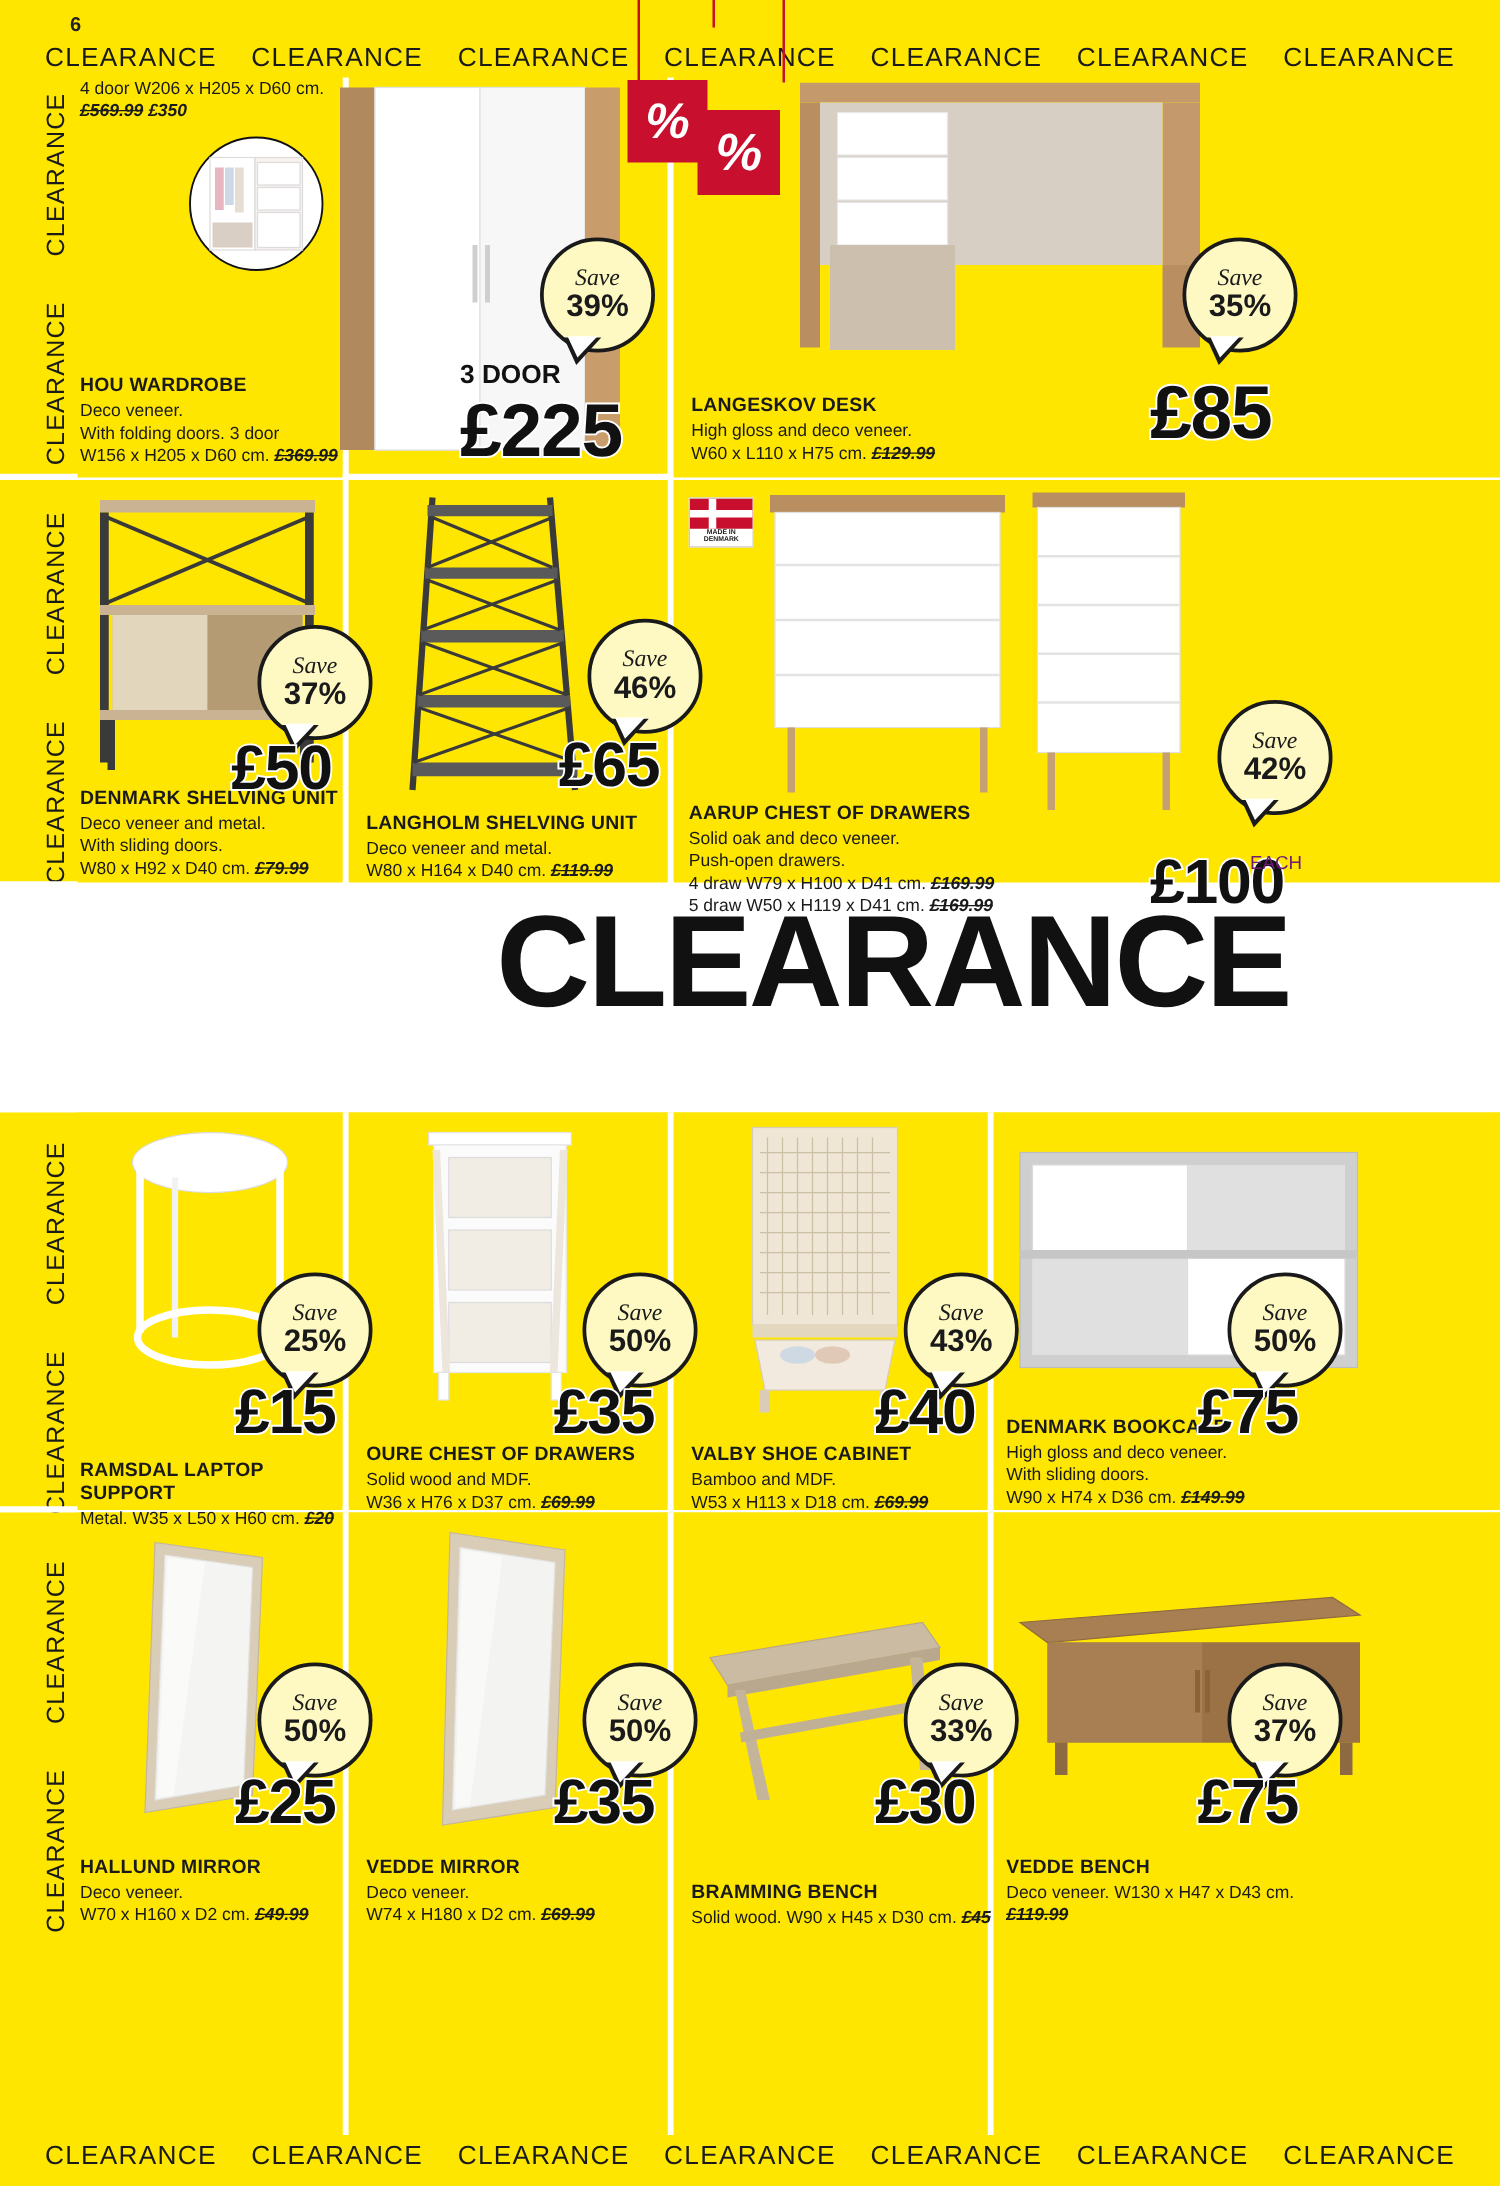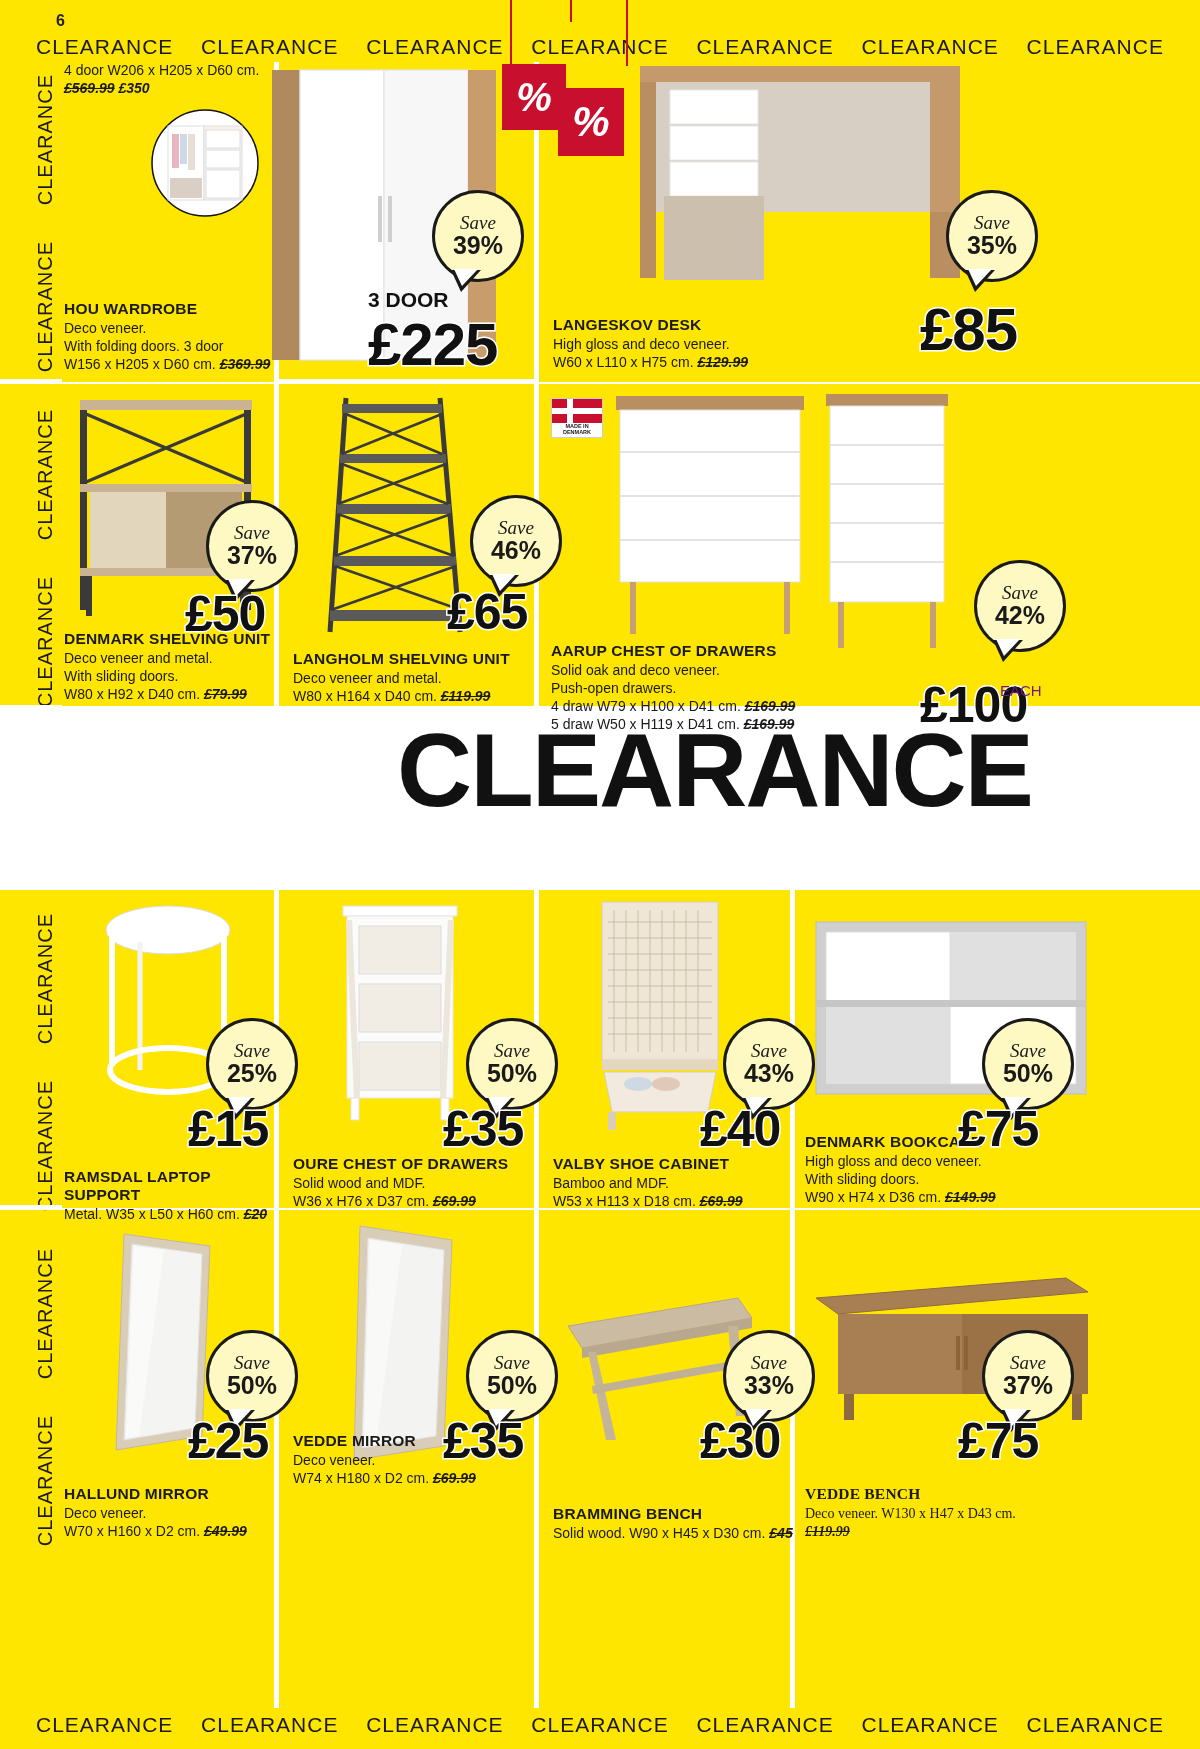--- a/index.html
+++ b/index.html
@@ -503,21 +503,21 @@
   <polygon points="28,18 104,30 96,216 22,228" fill="#f3f3f1" stroke="#e2e2e0"></polygon>
   <polygon points="30,20 62,25 36,224 24,226" fill="#ffffff" opacity="0.5"></polygon>
 </svg>
 
 <div class="save-bubble" style="left:466px; top:1330px;">
   <div class="s1">Save</div>
   <div class="s2">50%</div>
 </div>
 <div class="price md" style="left:443px; top:1412px;">£35</div>
 
-<div class="ptext" style="left:293px; top:1432px; width:240px;">
+<div class="ptext" style="left:293px; top:1485px; width:240px;">
   <div class="ptitle">VEDDE MIRROR</div>
   <div class="pline">Deco veneer.</div>
   <div class="pline"><span>W74 x H180 x D2 cm.</span> <span class="strike">£69.99</span></div>
 </div>
 
 <div class="panel" style="left:539px; top:1210px; width:251px; height:498px;"></div>
 
 <svg class="ill" style="left:560px; top:1290px;" width="200" height="160" viewBox="0 0 200 160">
   <polygon points="8,36 178,8 192,28 22,58" fill="#cbbba2" stroke="#b7a68b"></polygon>
   <polygon points="22,58 192,28 192,38 22,68" fill="#b9a88e"></polygon>
@@ -549,21 +549,21 @@
   <rect x="34" y="124" width="10" height="26" fill="#8e6a43"></rect>
   <rect x="262" y="124" width="10" height="26" fill="#8e6a43"></rect>
 </svg>
 
 <div class="save-bubble" style="left:982px; top:1330px;">
   <div class="s1">Save</div>
   <div class="s2">37%</div>
 </div>
 <div class="price md" style="left:958px; top:1412px;">£75</div>
 
-<div class="ptext" style="left:805px; top:1485px; width:300px;font-family:Liberation Serif, serif;">
+<div class="ptext" style="left:805px; top:1485px; width:300px;">
   <div class="ptitle">VEDDE BENCH</div>
   <div class="pline">Deco veneer. W130 x H47 x D43 cm.</div>
   <div class="pline"><span class="strike">£119.99</span></div>
 </div>
 
 <div class="strip-bottom">
   <span>CLEARANCE</span>
   <span>CLEARANCE</span>
   <span>CLEARANCE</span>
   <span>CLEARANCE</span>

